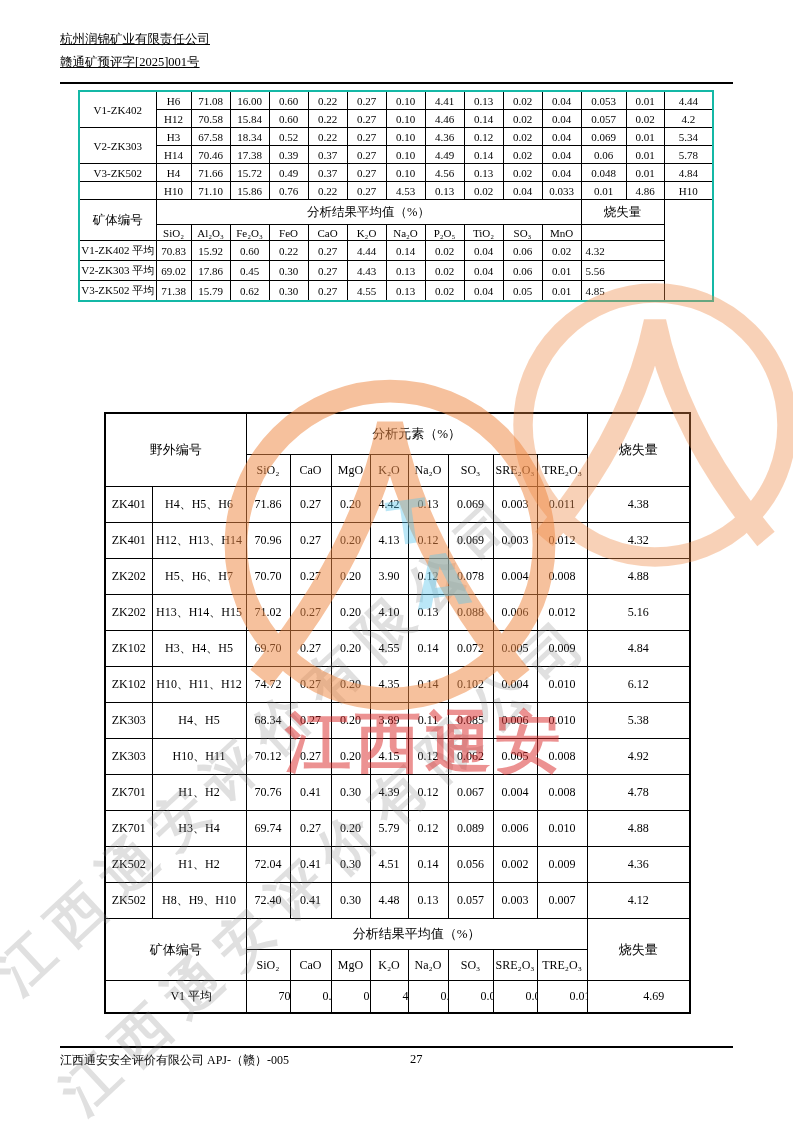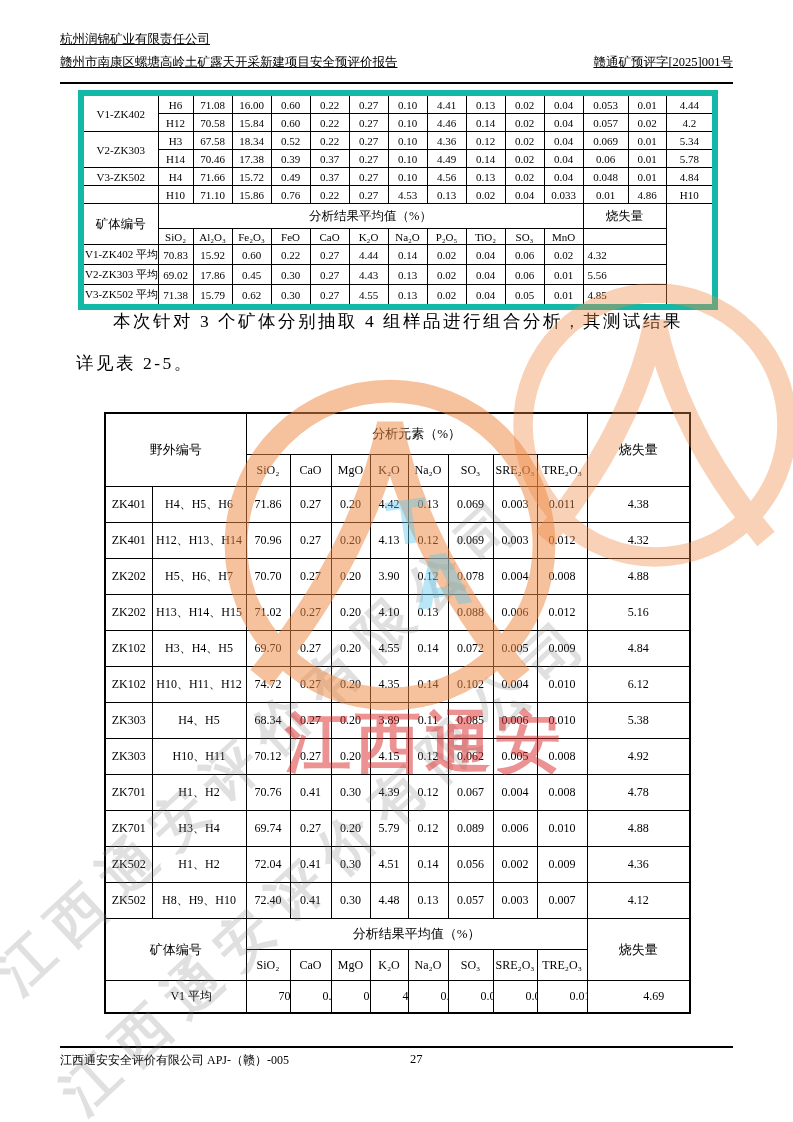--- a/index.html
+++ b/index.html
@@ -13,21 +13,21 @@
   .hdr-line2{display:flex;justify-content:space-between;margin-top:4px;}
   .hr-top{position:absolute;left:60px;top:82px;width:673px;border-top:2.5px solid #000;}
   .hr-bottom{position:absolute;left:60px;top:1046px;width:673px;border-top:2.5px solid #000;}
   .ftr-left{position:absolute;left:60px;top:1052px;font-size:12px;text-align:right;}
   .ftr-page{position:absolute;left:410px;top:1052px;font-size:12.5px;}
 
   
   table{border-collapse:collapse;table-layout:fixed;position:absolute;background:transparent;}
   td{border:1px solid #000;text-align:center;vertical-align:middle;padding:0 1px;
      overflow:hidden;white-space:nowrap;}
-  .t1{left:78px;top:90px;width:634px;font-size:11px;border:6px solid #14b8a6;}
+  .t1{left:78px;top:90px;width:634px;font-size:11px;border:2px solid #14b8a6;}
   .t1 td{height:17px;}
   .t1 tr.b-h1 td{height:24px;font-size:12.5px;}
   .t1 tr.b-h2 td{height:15px;}
   .t1 tr.b-a td{height:19px;}
   .t2{left:104px;top:412px;width:585px;font-size:12px;border:2px solid #000;}
   .t2 td{height:35px;}
   .t2 tr.h1 td{height:40px;font-size:13px;}
   .t2 tr.h2 td{height:31px;}
   .t2 tr.a-h1 td{height:30px;font-size:13px;}
   .t2 tr.a-h2 td{height:30px;}
@@ -55,21 +55,20 @@
   .wm-ta .ta-a{font-size:72px;margin-left:18px;}
 </style>
 </head>
 <body>
 
 <div class="page">
 
   <div class="hdr">
     <div><span class="u">杭州润锦矿业有限责任公司</span></div>
     <div class="hdr-line2">
-      <span class="u">赣州市南康区螺塘高岭土矿露天开采新建项目安全预评价报告</span>
       <span class="u">赣通矿预评字[2025]001号</span>
     </div>
   </div>
   <div class="hr-top"></div>
 
   <table class="t1">
     <colgroup>
       <col style="width:77px">
         <col style="width:35px">
       <col style="width:39px">
@@ -247,24 +246,20 @@
           <td>0.13</td>
           <td>0.02</td>
           <td>0.04</td>
           <td>0.05</td>
           <td>0.01</td>
           <td colspan="2" style="text-align: left; padding-left: 4px;">4.85</td>
         </tr>
       </tbody>
   </table>
 
-  <div class="para">
-    <div class="ind">本次针对 3 个矿体分别抽取 4 组样品进行组合分析，其测试结果</div>
-    <div>详见表 2-5。</div>
-  </div>
 
 
   <table class="t2">
     <colgroup>
       <col style="width:47px">
         <col style="width:94px">
       <col style="width:44px">
         <col style="width:41px">
         <col style="width:39px">
         <col style="width:38px">

